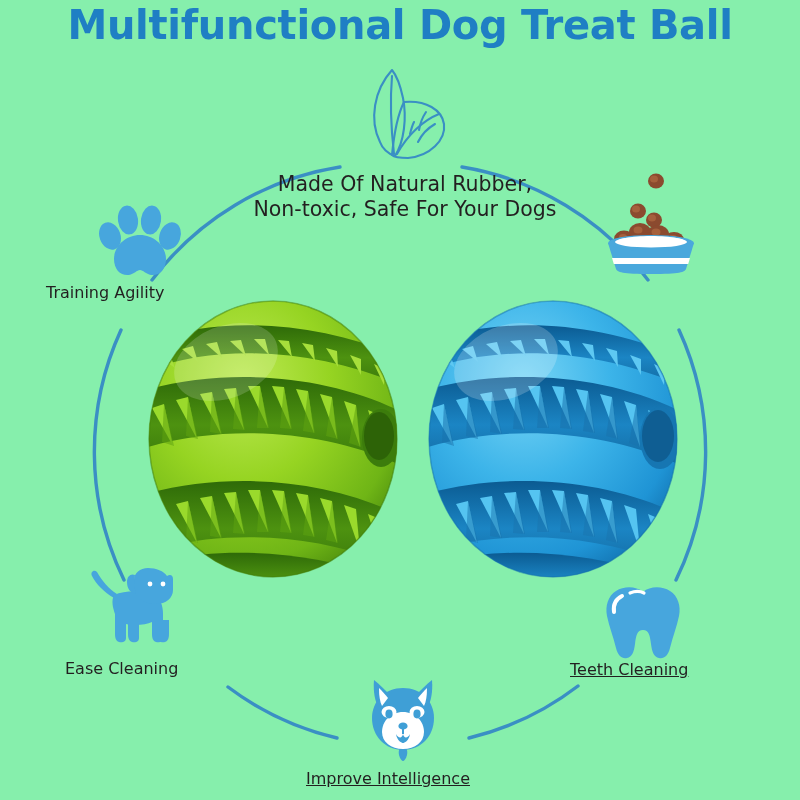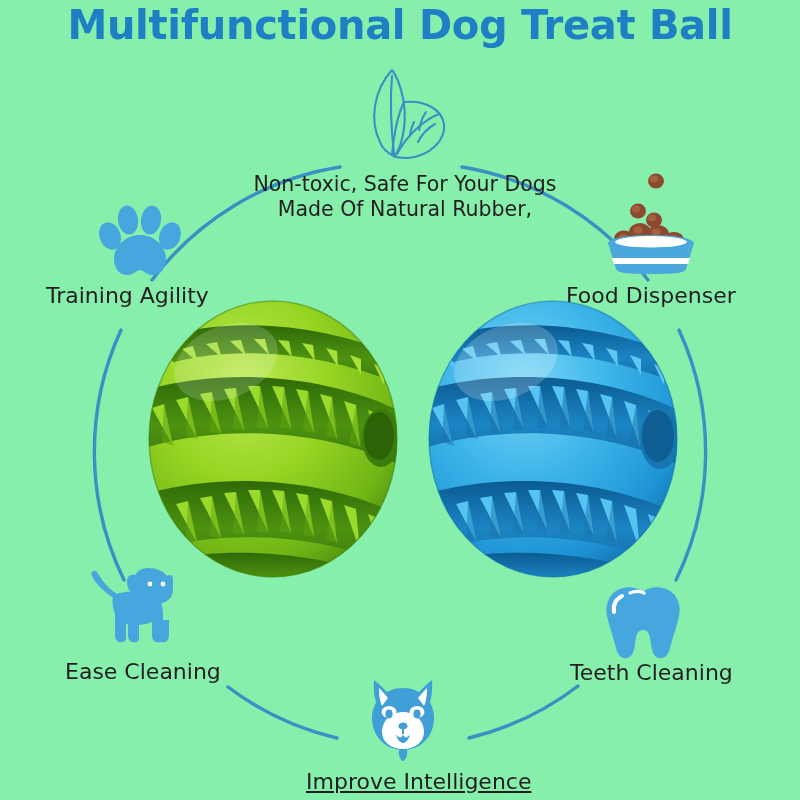--- a/index.html
+++ b/index.html
@@ -42,37 +42,37 @@
     top: 0;
     width: 800px;
     height: 800px;
     pointer-events: none;
   }
 
   
   .feat-label {
     position: absolute;
     color: #231f20;
-    font-size: 22px;
+    font-size: 16px;
     font-family: "DejaVu Sans", "Liberation Sans", sans-serif;
     white-space: nowrap;
     line-height: 1.22;
   }
 
   .lbl-natural {
     left: 245px;
     top: 172px;
     width: 320px;
     text-align: center;
     font-size: 20.5px;
   }
   .lbl-training { left: 46px;  top: 283px; }
   .lbl-food     { left: 566px; top: 283px; }
   .lbl-ease     { left: 65px;  top: 659px; }
-  .lbl-teeth    { left: 570px; top: 660px; }
+  .lbl-teeth    { left: 570px; top: 660px; text-decoration: underline; }
   .lbl-improve  { left: 306px; top: 769px; text-decoration: underline; }
 
   
   .icon-box { position: absolute; }
   .ic-leaf    { left: 352px; top: 62px;  width: 104px; height: 100px; }
   .ic-paw     { left: 97px;  top: 203px; width: 88px;  height: 78px; }
   .ic-bowl    { left: 596px; top: 168px; width: 110px; height: 110px; }
   .ic-dog     { left: 84px;  top: 562px; width: 96px;  height: 92px; }
   .ic-tooth   { left: 602px; top: 586px; width: 82px;  height: 74px; }
   .ic-head    { left: 359px; top: 676px; width: 88px;  height: 86px; }
@@ -126,22 +126,22 @@
         <path d="M40 14 C 38 38, 39 66, 42 92"></path>
         <path d="M52 40 C 74 38, 90 48, 92 62 C 94 78, 78 94, 56 96 C 48 96, 42 95, 40 93 C 42 72, 46 52, 52 40 Z"></path>
         <path d="M87 52 C 72 58, 56 72, 45 92"></path>
         <path d="M74 50 C 70 56, 68 62, 67 68"></path>
         <path d="M83 62 C 76 66, 70 72, 66 80"></path>
         <path d="M62 60 C 60 64, 59 68, 58 72"></path>
       </g>
     </svg>
   </div>
   <div class="feat-label lbl-natural">
+    <div>Made Of Natural Rubber,</div>
     <div>Non-toxic, Safe For Your Dogs</div>
-    <div>Made Of Natural Rubber,</div>
   </div>
 
   <div class="icon-box ic-paw">
     <svg viewBox="0 0 88 78" width="88" height="78">
       <g fill="#47a6dd">
         <ellipse cx="13" cy="33" rx="10.5" ry="14" transform="rotate(-20 13 33)"></ellipse>
         <ellipse cx="31" cy="17" rx="10" ry="14.5" transform="rotate(-8 31 17)"></ellipse>
         <ellipse cx="54" cy="17" rx="10" ry="14.5" transform="rotate(8 54 17)"></ellipse>
         <ellipse cx="73" cy="33" rx="10.5" ry="14" transform="rotate(20 73 33)"></ellipse>
         <path d="M43 32 C 57 32, 69 43, 69 56 C 69 67, 62 73, 54 72 C 49 71, 46 67, 43 67 C 40 67, 37 71, 32 72 C 24 73, 17 67, 17 56 C 17 43, 29 32, 43 32 Z"></path>
@@ -176,21 +176,20 @@
         <ellipse cx="77" cy="70" rx="4" ry="3" fill="#a5603c"></ellipse>
       </g>
 
       <path d="M12 75 L20 101 C 21 104, 26 106, 55 106 C 84 106, 89 104, 90 101 L98 75 Z" fill="#4aa8dc"></path>
       <path d="M16 90 L94 90 L92.2 96 L17.8 96 Z" fill="#ffffff"></path>
       <ellipse cx="55" cy="75" rx="43" ry="8" fill="#4aa8dc"></ellipse>
       <ellipse cx="55" cy="74" rx="36" ry="5.5" fill="#ffffff"></ellipse>
       <path d="M19 75 C 19 71, 35 68, 55 68 C 75 68, 91 71, 91 75 C 91 71.5, 75 70, 55 70 C 35 70, 19 71.5, 19 75 Z" fill="#ffffff"></path>
     </svg>
   </div>
-  <div class="feat-label lbl-food">Food Dispenser</div>
 
   <div class="icon-box ic-dog">
     <svg viewBox="0 0 96 92" width="96" height="92">
       <g fill="#47a6dd">
 
         <path d="M30 36 C 20 30, 12 22, 8 14 C 6 10, 10 7, 13 10 C 18 19, 25 27, 33 32 Z"></path>
 
         <path d="M30 33 C 42 28, 58 28, 70 33 C 76 36, 79 43, 79 52 L79 76 C 79 80, 75 81, 72 80 C 69 79, 68 76, 68 72 L68 60 C 62 63, 50 64, 42 62 L42 76 C 42 80, 38 81, 35 80 C 32 79, 31 76, 31 72 L31 52 C 29 46, 27 39, 30 33 Z"></path>
 
         <path d="M55 60 L55 76 C 55 80, 51 81, 48 80 C 45 79, 44 76, 44 72 L44 60 Z"></path>

